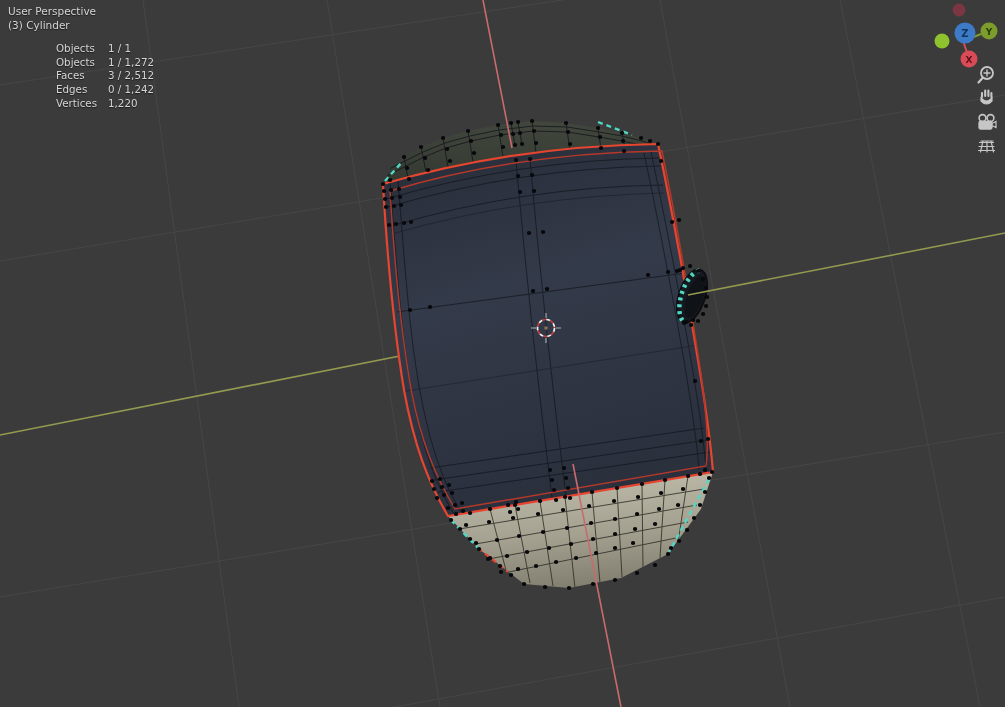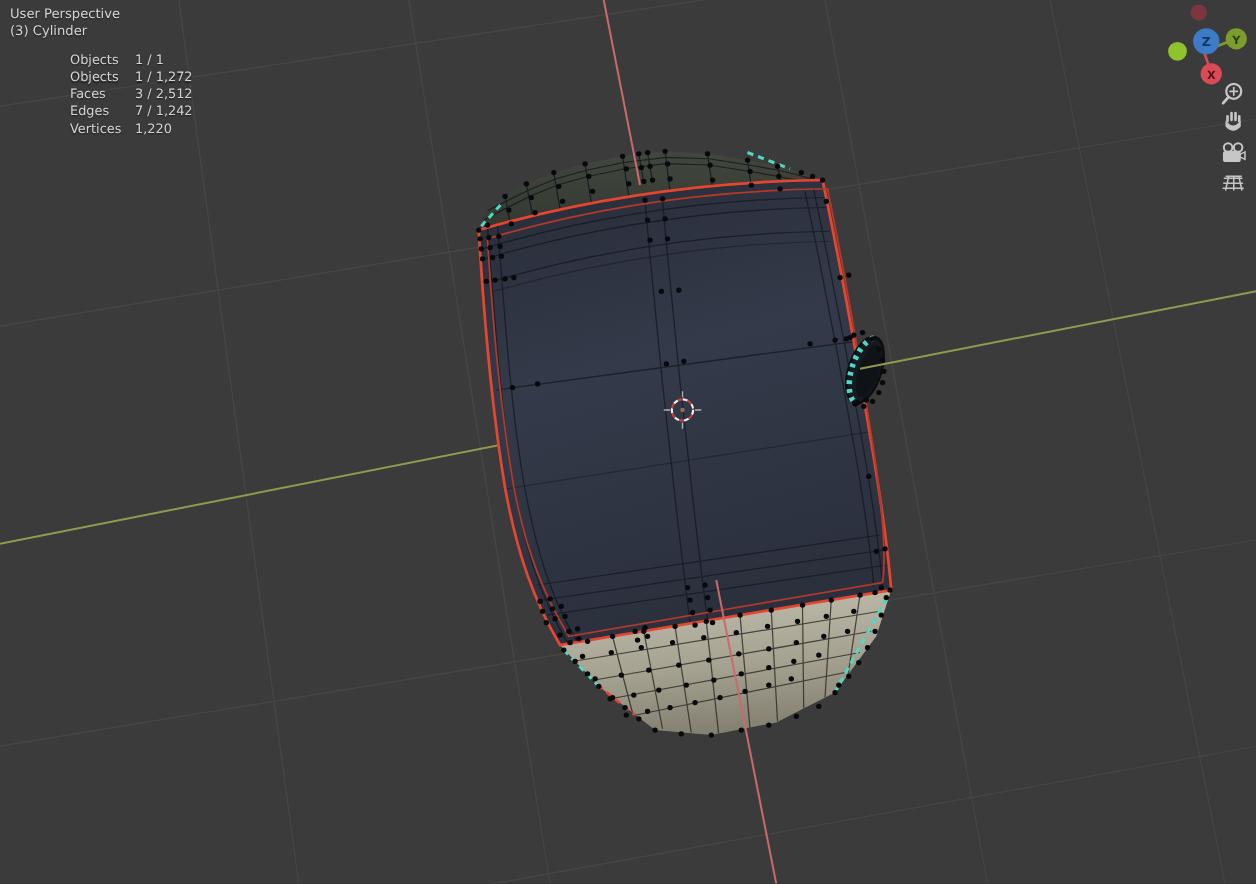--- a/index.html
+++ b/index.html
@@ -203,21 +203,21 @@
       <div class="stat-row">
         <span>Objects</span>
         <span>1 / 1,272</span>
       </div>
       <div class="stat-row">
         <span>Faces</span>
         <span>3 / 2,512</span>
       </div>
       <div class="stat-row">
         <span>Edges</span>
-        <span>7 / 1,242</span>
+        <span>0 / 1,242</span>
       </div>
       <div class="stat-row">
         <span>Vertices</span>
         <span>1,220</span>
       </div>
     </div>
   </div>
 </div>
 
 </body></html>

